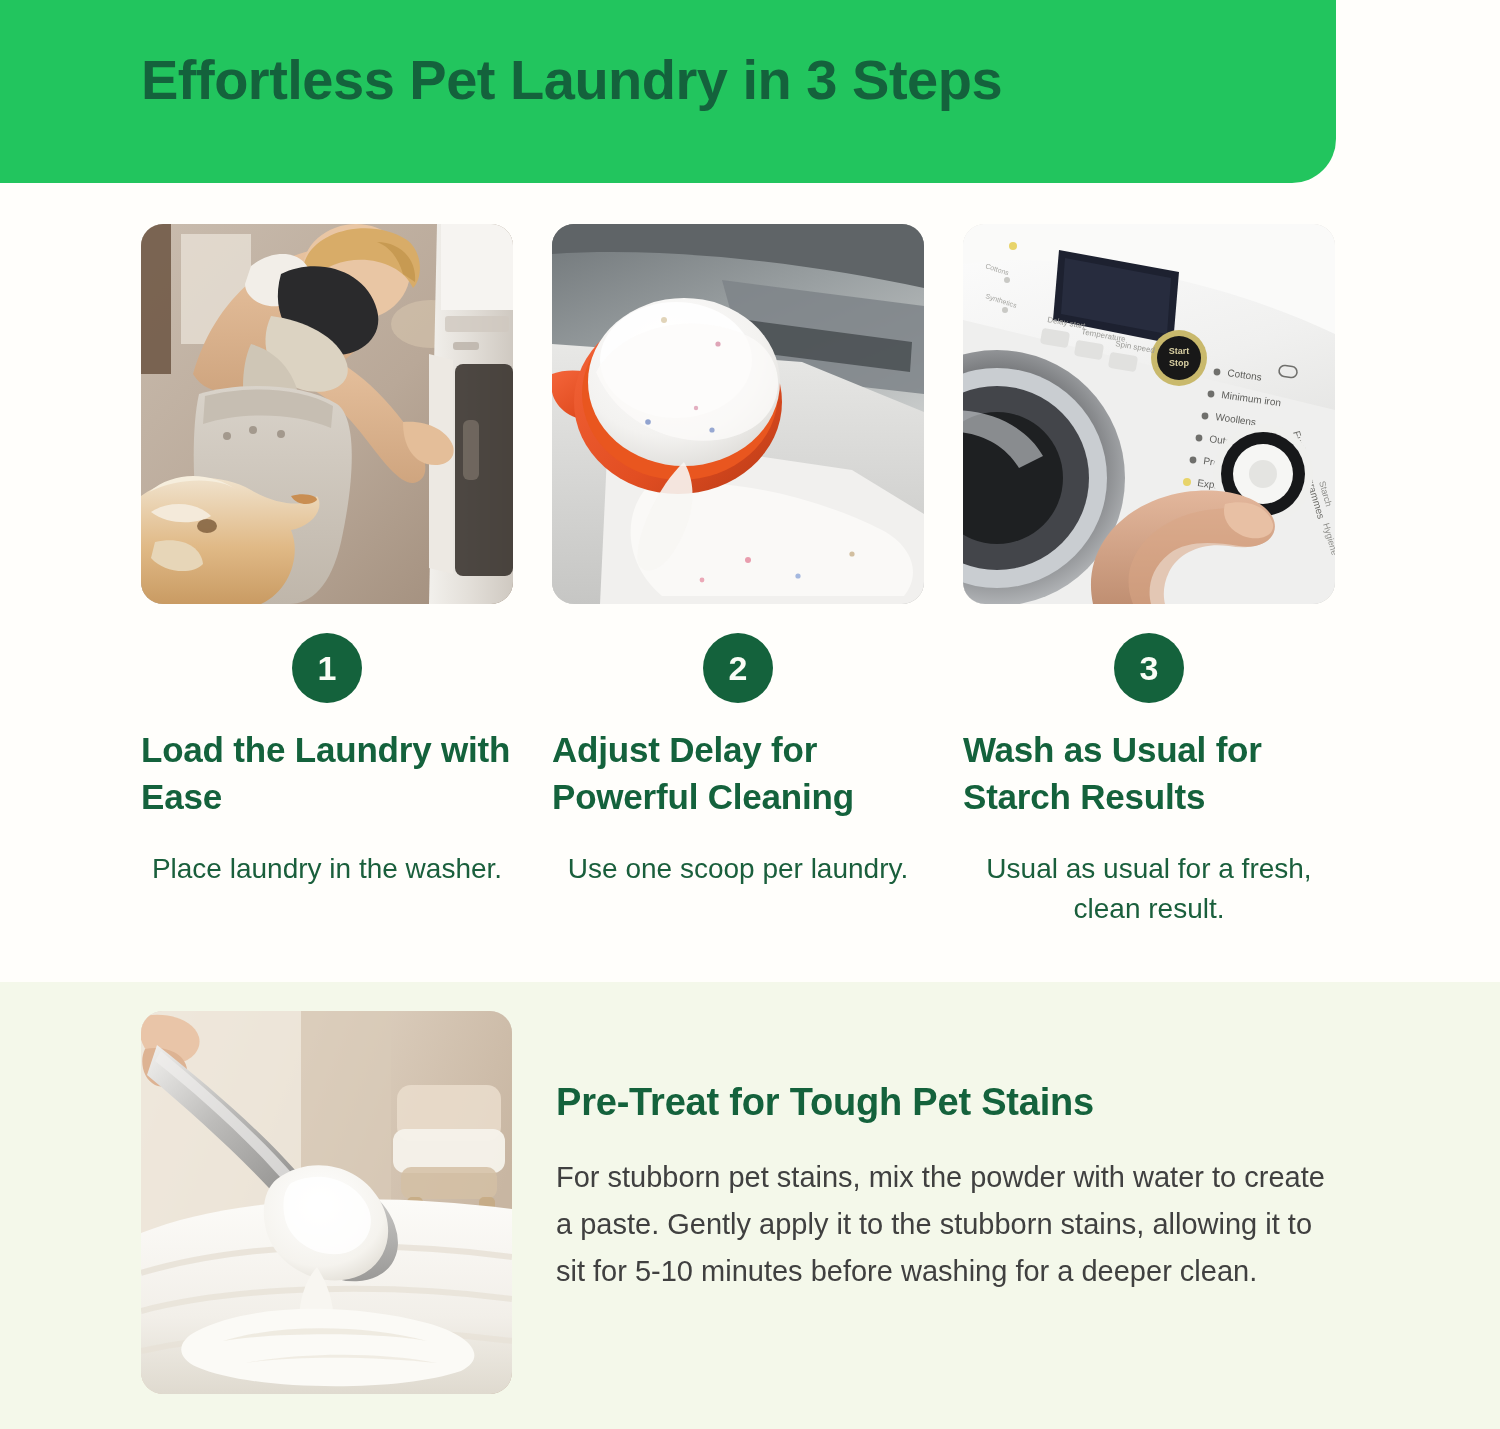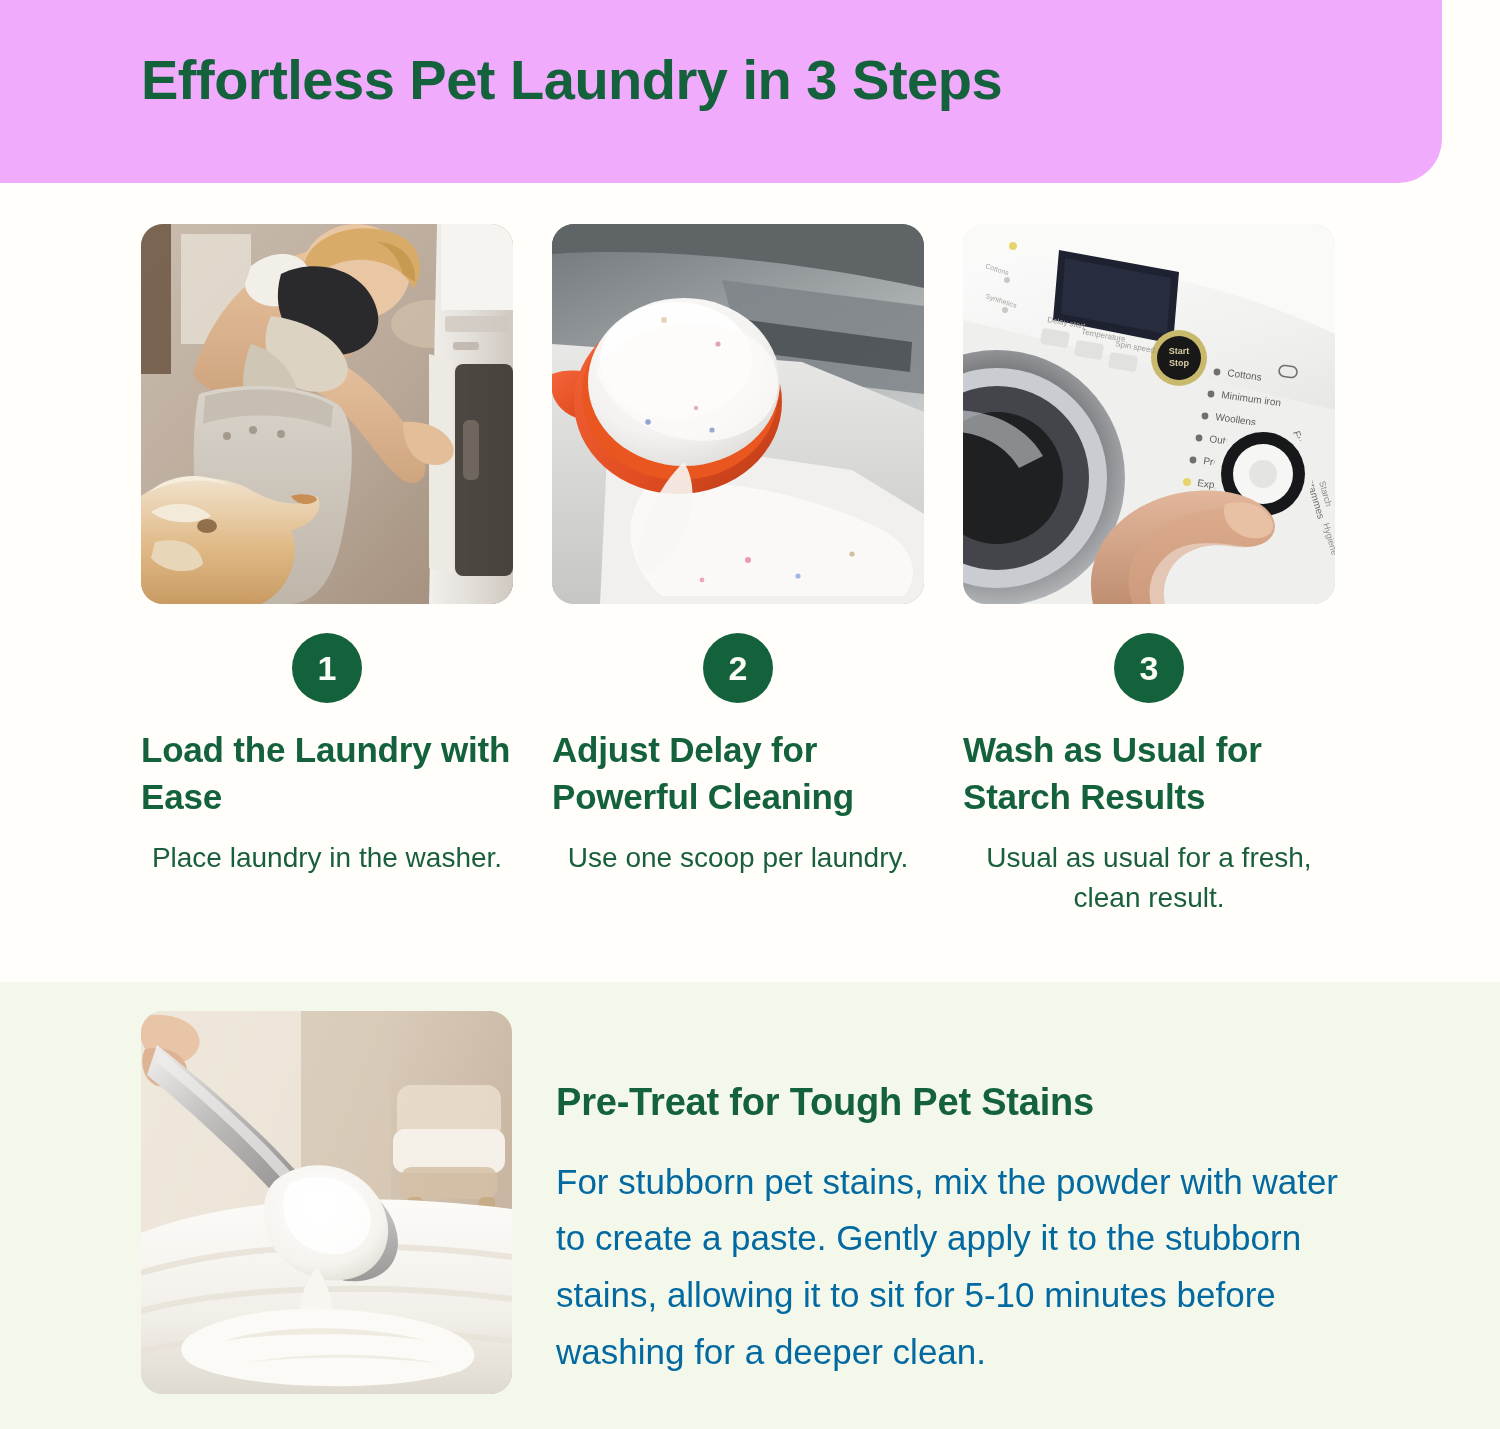--- a/index.html
+++ b/index.html
@@ -17,23 +17,23 @@
     width: 1500px;
     height: 1429px;
     background: #FFFEFB;
   }
 
   
   .header-band {
     position: absolute;
     left: 0;
     top: 0;
-    width: 1442px;
+    width: 1336px;
     height: 183px;
-    background: #f0abfc;
+    background: #22c55e;
     border-bottom-right-radius: 44px;
     border-top-right-radius: 0;
   }
 
   .page-title {
     position: absolute;
     left: 141px;
     top: 48px;
     font-size: 56px;
     font-weight: 700;
@@ -90,21 +90,21 @@
     margin-top: 24px;
     font-size: 35px;
     font-weight: 700;
     color: #14623C;
     line-height: 1.33;
     letter-spacing: -0.2px;
     max-width: 372px;
   }
 
   .step-desc {
-    margin-top: 18px;
+    margin-top: 29px;
     font-size: 28px;
     font-weight: 400;
     color: #1A5F3C;
     text-align: center;
     line-height: 1.43;
     max-width: 360px;
   }
 
   
   .bottom-band {
@@ -139,23 +139,23 @@
   .bottom-title {
     font-size: 38px;
     font-weight: 700;
     color: #14623C;
     letter-spacing: -0.2px;
     line-height: 1.2;
   }
 
   .bottom-body {
     margin-top: 28px;
-    font-size: 35px;
+    font-size: 29px;
     font-weight: 400;
-    color: #0369a1;
+    color: #404040;
     line-height: 1.62;
   }
 </style>
 </head>
 <body>
 
 <div class="page">
 
   <div class="header-band">
     <h1 class="page-title">Effortless Pet Laundry in 3 Steps</h1>

